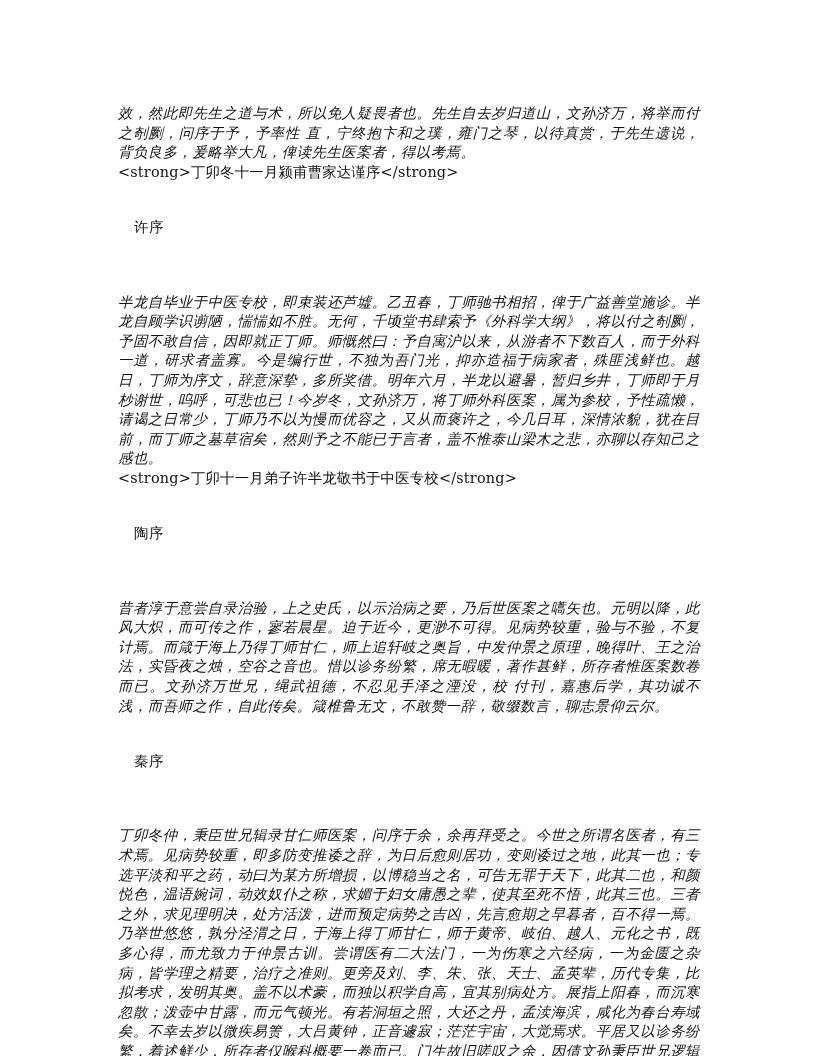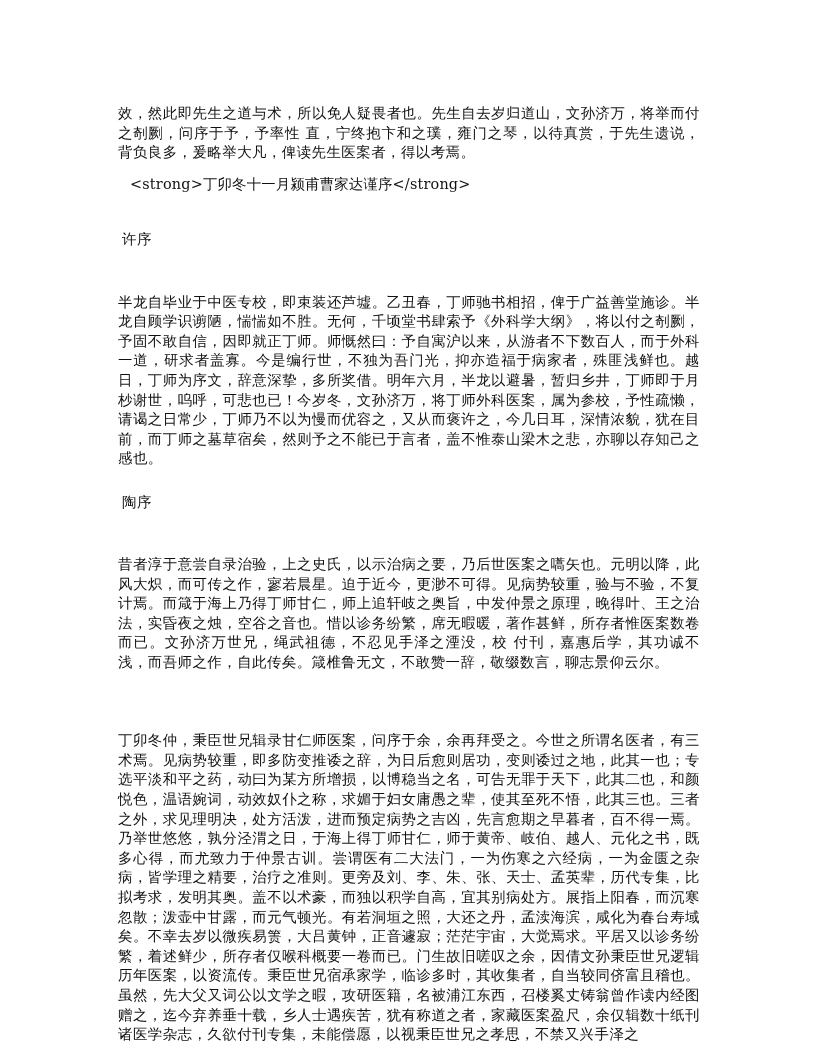--- a/index.html
+++ b/index.html
@@ -22,56 +22,59 @@
       width: 582px;
       font-size: 14.4px;
       line-height: 19.6px;
     }
     .para {
       margin: 0;
       text-align: justify;
       text-justify: inter-ideograph;
       word-break: break-all;
       letter-spacing: 0.5px;
+      font-style: italic;
     }
     .sig {
-      margin: 12px;
+      margin: 0;
       white-space: nowrap;
       letter-spacing: 0.2px;
     }
     .heading {
-      margin: 4px;
+      margin: 16px;
       letter-spacing: 0.5px;
     }
     .gap-after-sig { height: 19.6px; }
     .gap-after-heading { height: 39px; }
   </style>
 </head>
 <body>
 
 <div class="page">
 
   <section>
     <p class="para">效，然此即先生之道与术，所以免人疑畏者也。先生自去岁归道山，文孙济万，将举而付之剞劂，问序于予，予率性 直，宁终抱卞和之璞，雍门之琴，以待真赏，于先生遗说，背负良多，爰略举大凡，俾读先生医案者，得以考焉。</p>
     <p class="sig">&lt;strong&gt;丁卯冬十一月颍甫曹家达谨序&lt;/strong&gt;</p>
     <div class="gap-after-sig"></div>
   </section>
 
   <section>
     <p class="heading">许序</p>
     <div class="gap-after-heading"></div>
     <p class="para">半龙自毕业于中医专校，即束装还芦墟。乙丑春，丁师驰书相招，俾于广益善堂施诊。半龙自顾学识谫陋，惴惴如不胜。无何，千顷堂书肆索予《外科学大纲》，将以付之剞劂，予固不敢自信，因即就正丁师。师慨然曰：予自寓沪以来，从游者不下数百人，而于外科一道，研求者盖寡。今是编行世，不独为吾门光，抑亦造福于病家者，殊匪浅鲜也。越日，丁师为序文，辞意深挚，多所奖借。明年六月，半龙以避暑，暂归乡井，丁师即于月杪谢世，呜呼，可悲也已！今岁冬，文孙济万，将丁师外科医案，属为参校，予性疏懒，请谒之日常少，丁师乃不以为慢而优容之，又从而褒许之，今几日耳，深情浓貌，犹在目前，而丁师之墓草宿矣，然则予之不能已于言者，盖不惟泰山梁木之悲，亦聊以存知己之感也。</p>
+    <p class="sig">&lt;strong&gt;丁卯十一月弟子许半龙敬书于中医专校&lt;/strong&gt;</p>
     <div class="gap-after-sig"></div>
   </section>
 
   <section>
     <p class="heading">陶序</p>
     <div class="gap-after-heading"></div>
     <p class="para">昔者淳于意尝自录治验，上之史氏，以示治病之要，乃后世医案之嚆矢也。元明以降，此风大炽，而可传之作，寥若晨星。迫于近今，更渺不可得。见病势较重，验与不验，不复计焉。而箴于海上乃得丁师甘仁，师上追轩岐之奥旨，中发仲景之原理，晚得叶、王之治法，实昏夜之烛，空谷之音也。惜以诊务纷繁，席无暇暖，著作甚鲜，所存者惟医案数卷而已。文孙济万世兄，绳武祖德，不忍见手泽之湮没，校 付刊，嘉惠后学，其功诚不浅，而吾师之作，自此传矣。箴椎鲁无文，不敢赞一辞，敬缀数言，聊志景仰云尔。</p>
     <div class="gap-after-sig"></div>
   </section>
 
   <section>
+    <p class="heading">秦序</p>
     <div class="gap-after-heading"></div>
     <p class="para">丁卯冬仲，秉臣世兄辑录甘仁师医案，问序于余，余再拜受之。今世之所谓名医者，有三术焉。见病势较重，即多防变推诿之辞，为日后愈则居功，变则诿过之地，此其一也；专选平淡和平之药，动曰为某方所增损，以博稳当之名，可告无罪于天下，此其二也，和颜悦色，温语婉词，动效奴仆之称，求媚于妇女庸愚之辈，使其至死不悟，此其三也。三者之外，求见理明决，处方活泼，进而预定病势之吉凶，先言愈期之早暮者，百不得一焉。乃举世悠悠，孰分泾渭之日，于海上得丁师甘仁，师于黄帝、岐伯、越人、元化之书，既多心得，而尤致力于仲景古训。尝谓医有二大法门，一为伤寒之六经病，一为金匮之杂病，皆学理之精要，治疗之准则。更旁及刘、李、朱、张、天士、孟英辈，历代专集，比拟考求，发明其奥。盖不以术豪，而独以积学自高，宜其别病处方。展指上阳春，而沉寒忽散；泼壶中甘露，而元气顿光。有若洞垣之照，大还之丹，孟渎海滨，咸化为春台寿域矣。不幸去岁以微疾易箦，大吕黄钟，正音遽寂；茫茫宇宙，大觉焉求。平居又以诊务纷繁，着述鲜少，所存者仅喉科概要一卷而已。门生故旧嗟叹之余，因倩文孙秉臣世兄逻辑历年医案，以资流传。秉臣世兄宿承家学，临诊多时，其收集者，自当较同侪富且稽也。虽然，先大父又词公以文学之暇，攻研医籍，名被浦江东西，召楼奚丈铸翁曾作读内经图赠之，迄今弃养垂十载，乡人士遇疾苦，犹有称道之者，家藏医案盈尺，余仅辑数十纸刊诸医学杂志，久欲付刊专集，未能偿愿，以视秉臣世兄之孝思，不禁又兴手泽之</p>
   </section>
 
 </div>
 
 </body></html>

